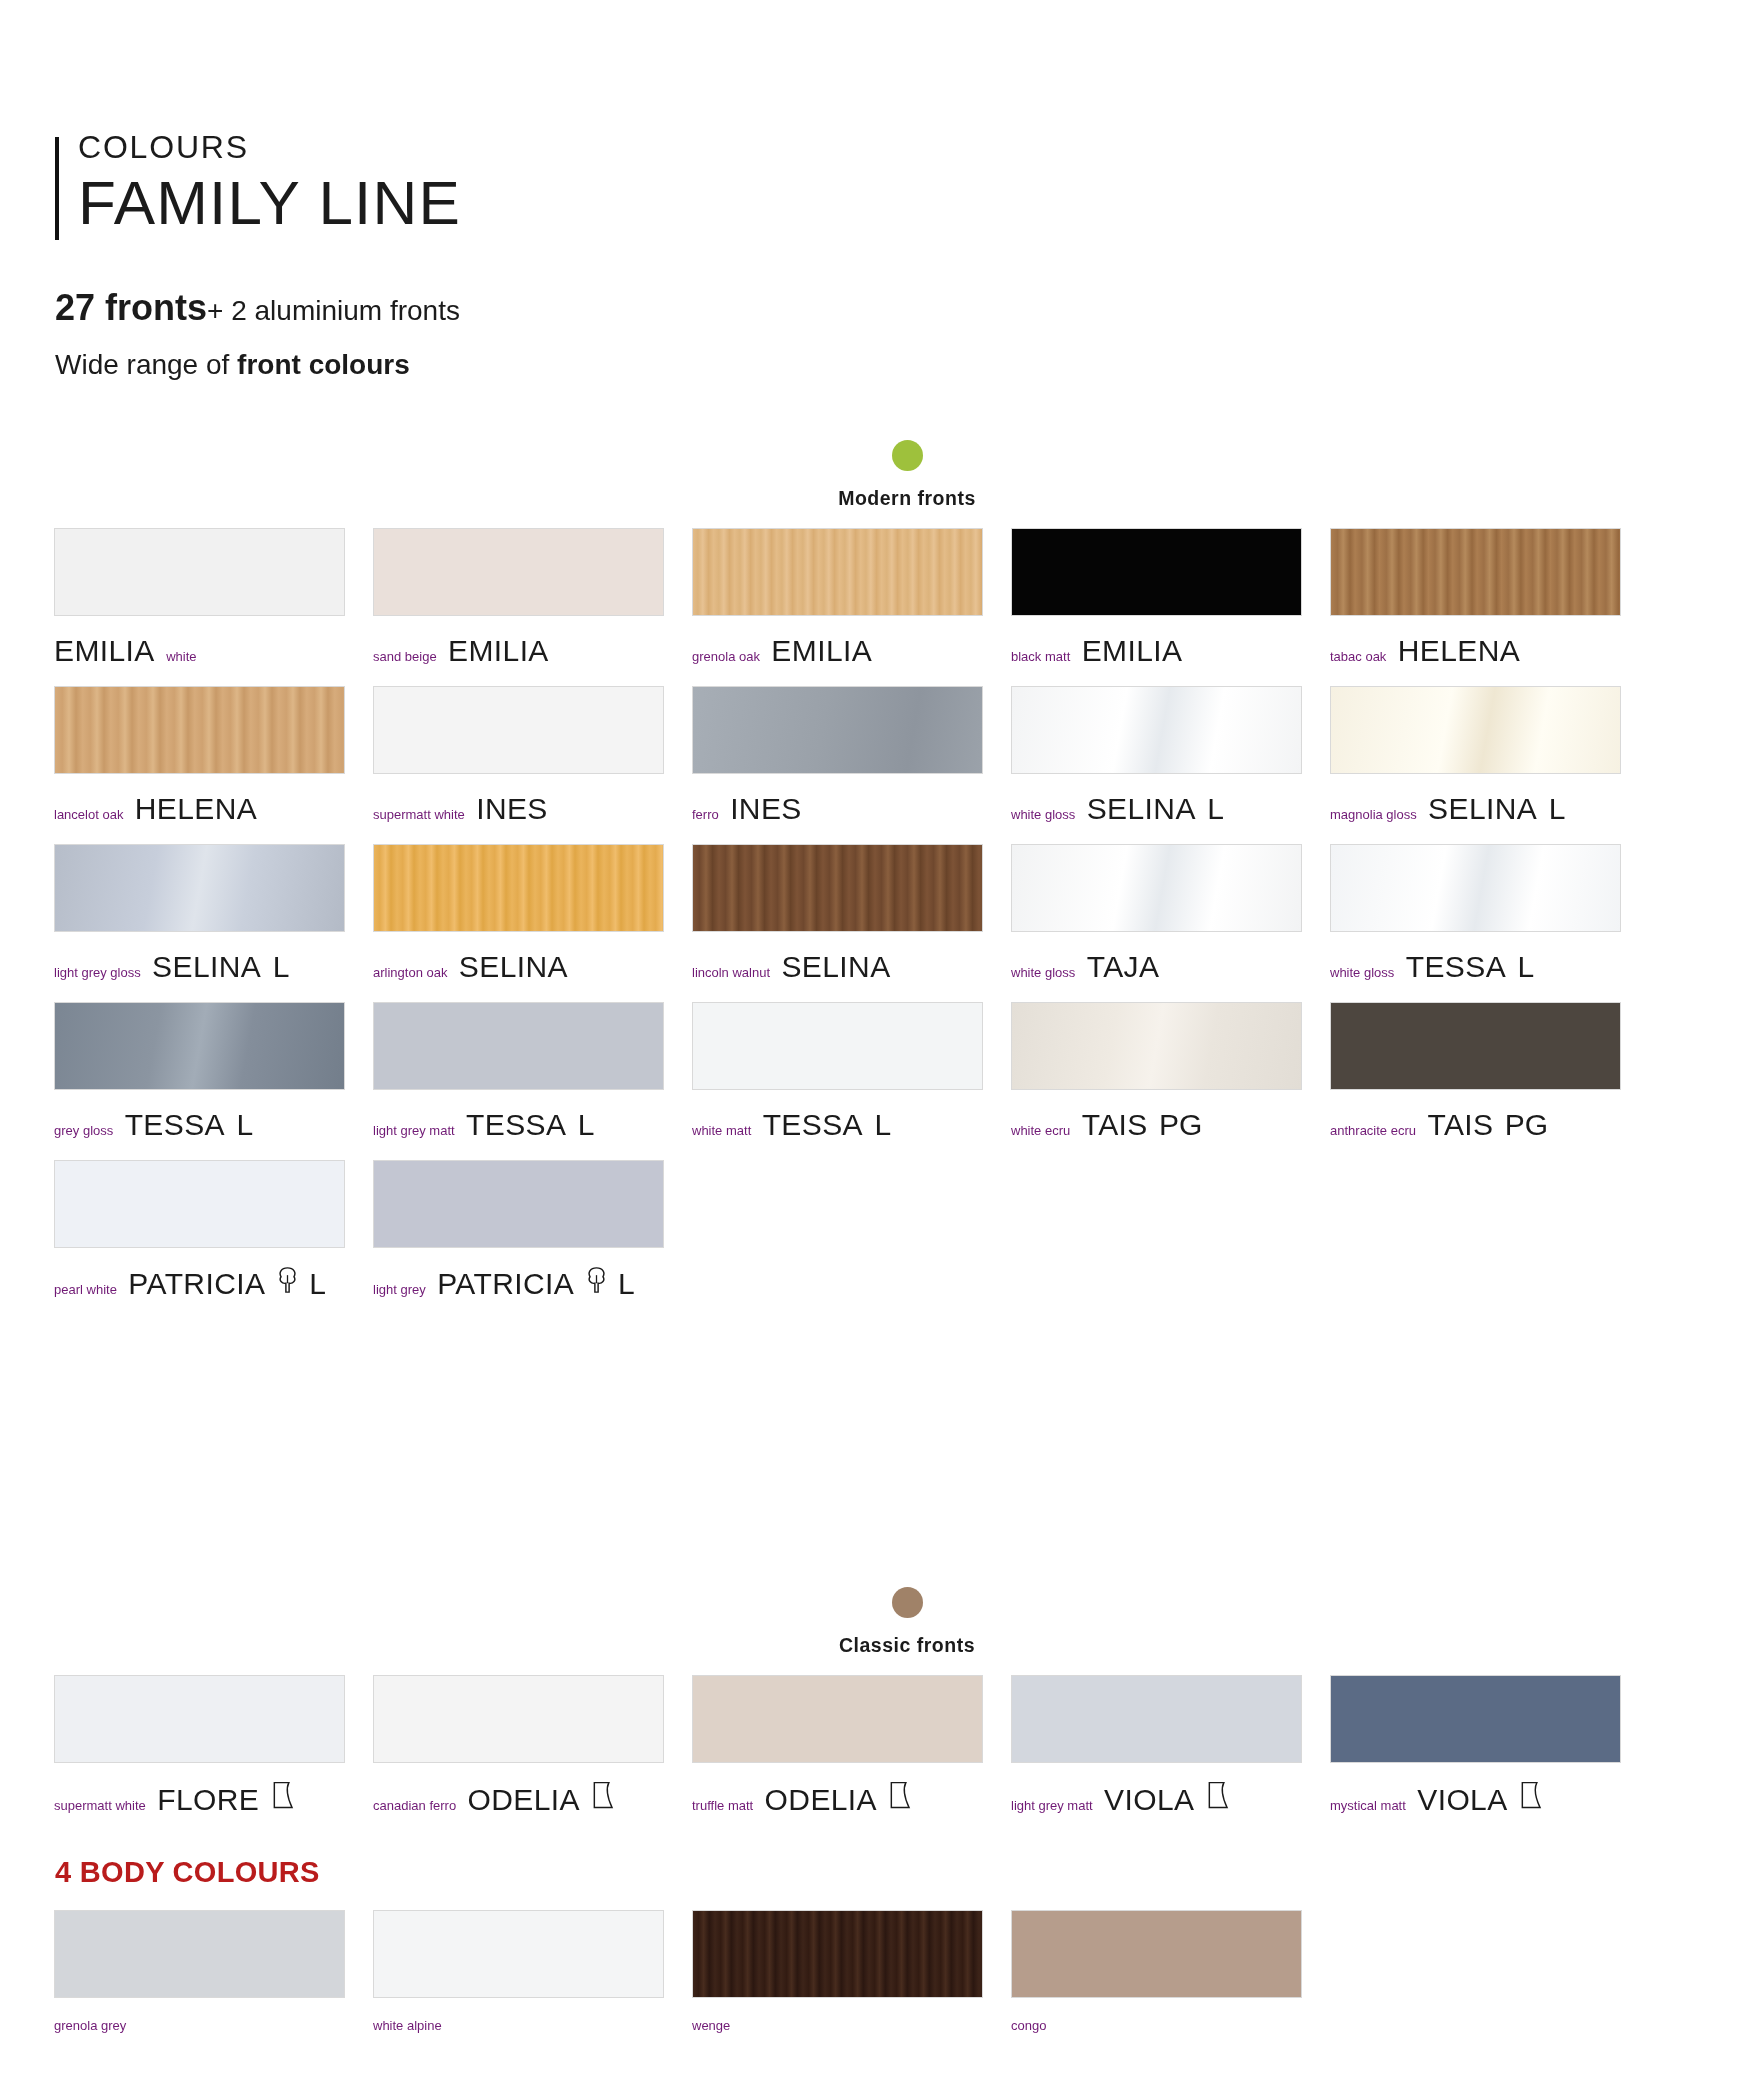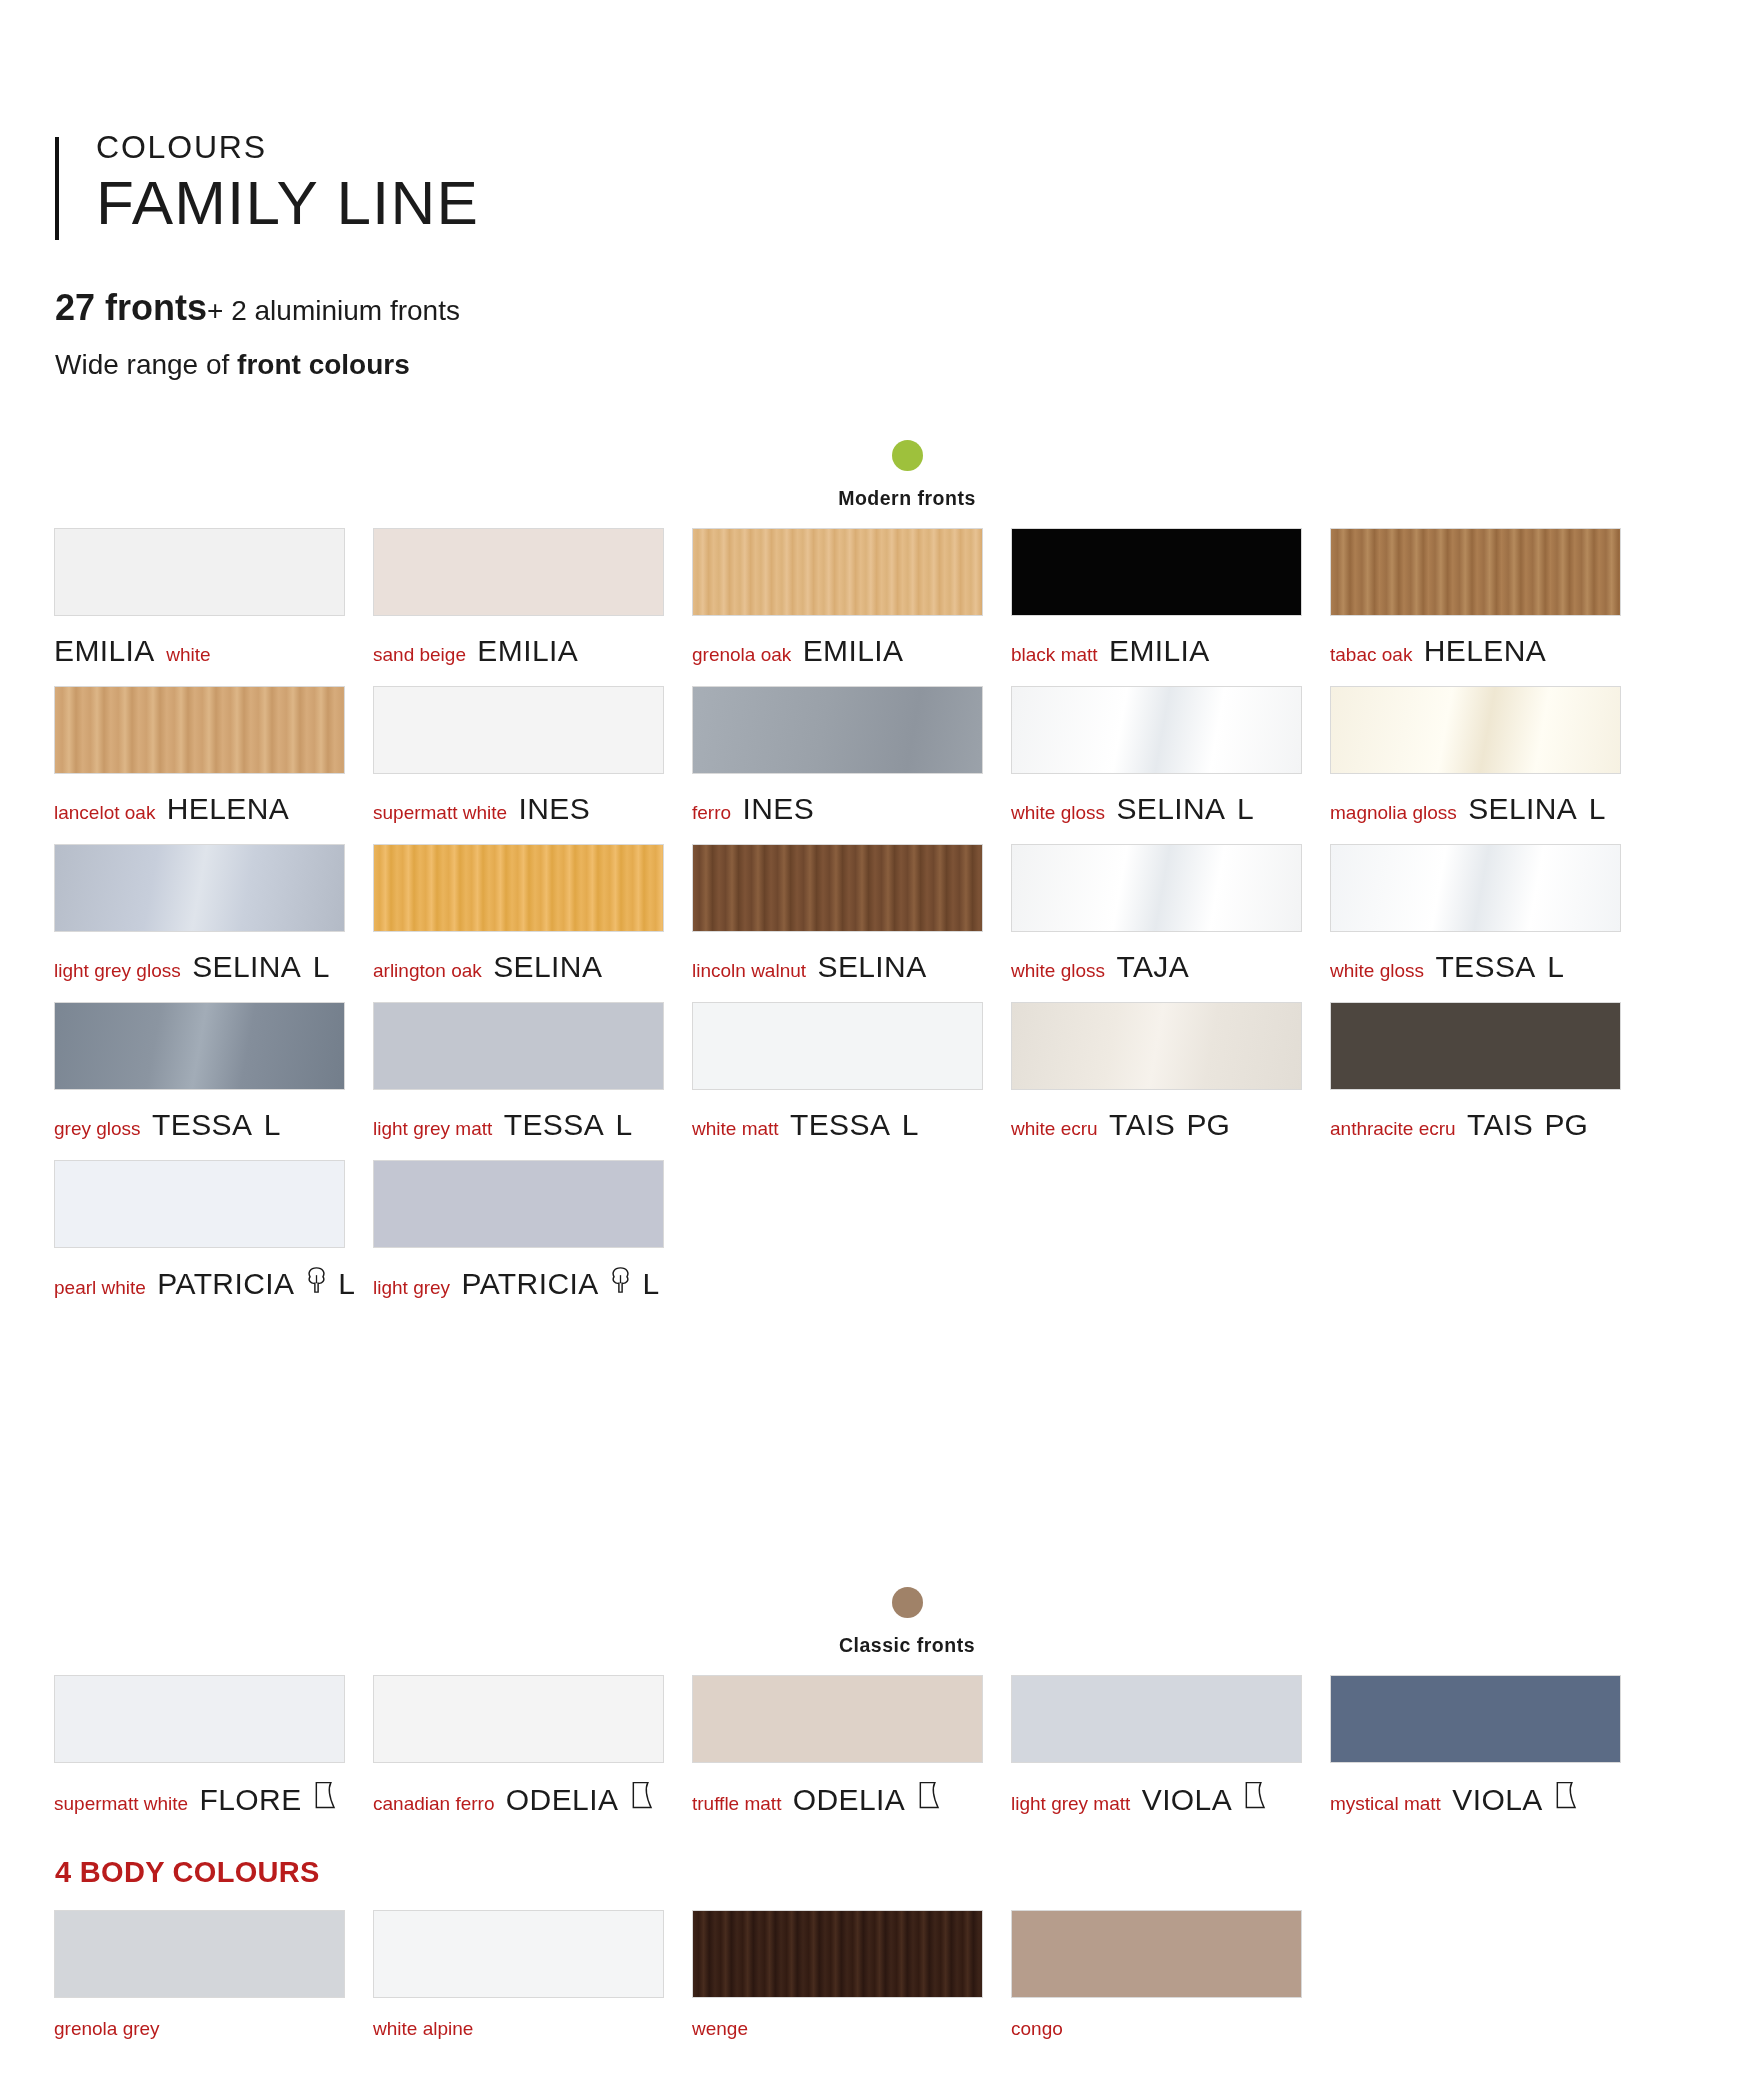--- a/index.html
+++ b/index.html
@@ -9,21 +9,21 @@
     height: 2084px;
     background: #ffffff;
     font-family: "Liberation Sans", sans-serif;
     color: #1a1a1a;
     position: relative;
     overflow: hidden;
   }
   .page { padding: 0 0 0 0; position: relative; width: 1759px; height: 2084px; }
 
   
-  .header { position: relative; margin: 130px 0 0 55px; padding-left: 18px; }
+  .header { position: relative; margin: 130px 0 0 55px; }
   .header-bar {
     position: absolute; left: 0; top: 6.5px; width: 4.1px; height: 103px;
     background: #111;
   }
   .header-text { margin-left: 23px; }
   .h-colours {
     font-size: 32px; letter-spacing: 1.8px; font-weight: 400; color: #1b1b1b;
     line-height: 1.1;
   }
   .h-family {
@@ -56,21 +56,21 @@
   .cell { width: 319px; }
   .swatch {
     width: 291px; height: 88px;
     border: 0.8px solid #d9d9d9;
   }
   .caption {
     display: flex; align-items: baseline; gap: 11.4px;
     height: 70px; padding-top: 18px;
     white-space: nowrap;
   }
-  .cap-small { font-size: 19px; font-weight: 400; color: #b91c1c; text-align: center; }
+  .cap-small { font-size: 13px; font-weight: 400; color: #701a75; text-align: center; }
   .cap-big { font-size: 30px; font-weight: 400; color: #1b1b1b; letter-spacing: 0.4px; }
   .cap-code { font-size: 30px; font-weight: 400; color: #1b1b1b; }
 
   
   .body-title {
     margin: 0 0 0 55px; font-size: 29px; font-weight: 700; letter-spacing: 0.3px;
     color: #b91c1c;
   }
   .body-grid { margin-left: 54px; display: grid; grid-template-columns: repeat(5, 319px); }
   .body-cap { font-size: 19.5px; padding-top: 19.5px; }

